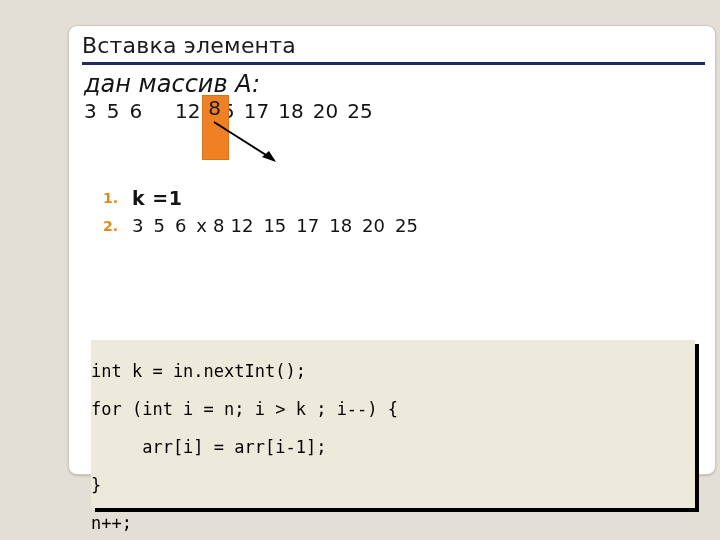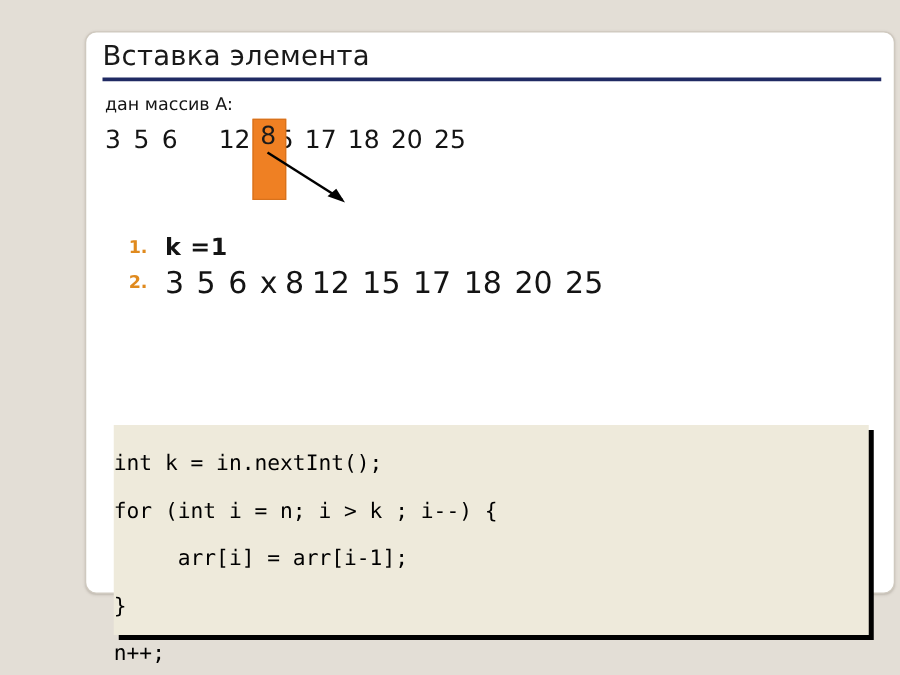--- a/index.html
+++ b/index.html
@@ -40,24 +40,25 @@
     background:#202a63;
   }
 
   
   #body-area{
     position:absolute;
     left:13px;top:46px;right:10px;bottom:8px;
   }
 
   .lead{
-    font-size:14px;
+    font-size:24px;
     color:#141414;
     line-height:24px;
     margin:0 0 2px 2px;
+    font-style:italic;
   }
 
   
   #array-row{
     position:relative;
     margin:0 0 0 2px;
     font-size:20px;
     color:#141414;
     line-height:26px;
     white-space:nowrap;
@@ -121,21 +122,21 @@
     left:12px;top:0;
     width:22px;
     text-align:right;
     color:#e08a1e;
     font-size:14px;
     font-weight:bold;
   }
   .step-body{
     position:absolute;
     left:48px;top:0;
-    font-size:24px;
+    font-size:18px;
     color:#141414;
   }
   .step-body.bold{font-weight:bold;font-size:19px;letter-spacing:.5px;}
   .step-body .num{display:inline-block;margin-right:10px;}
   .step-body .num.tight{margin-right:6px;}
 
   
   #code-block{
     position:absolute;
     left:9px;right:10px;

